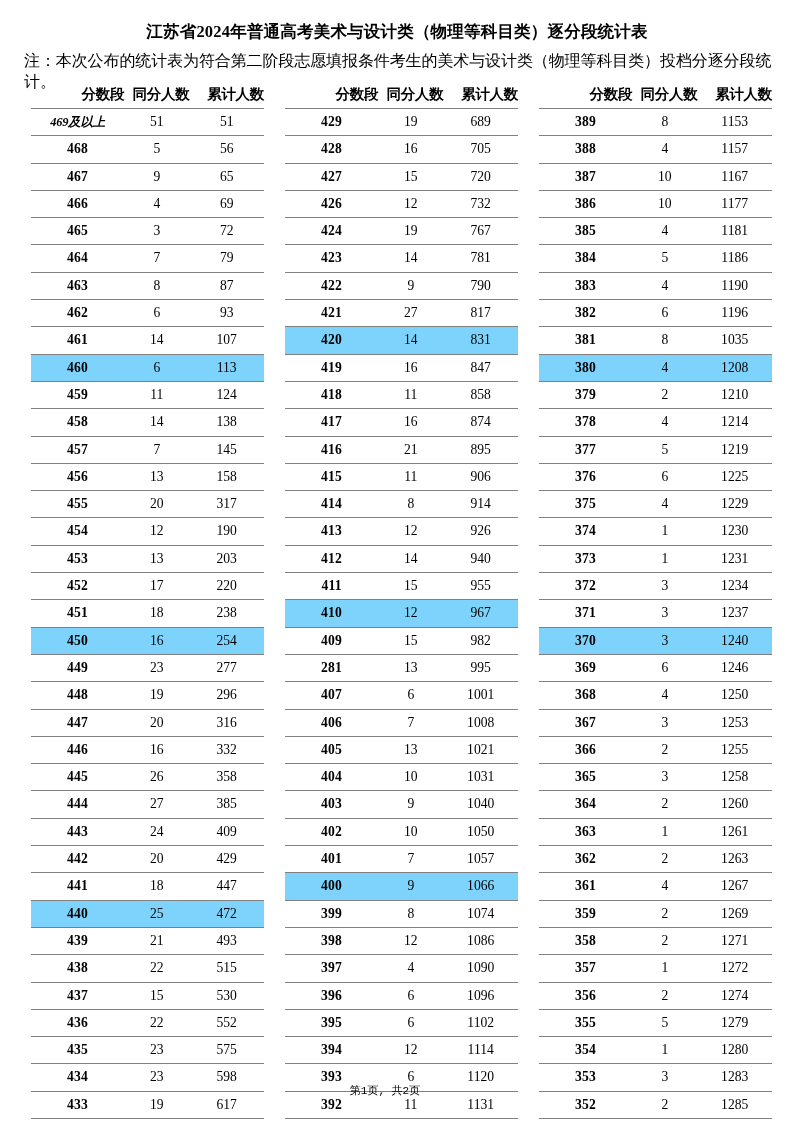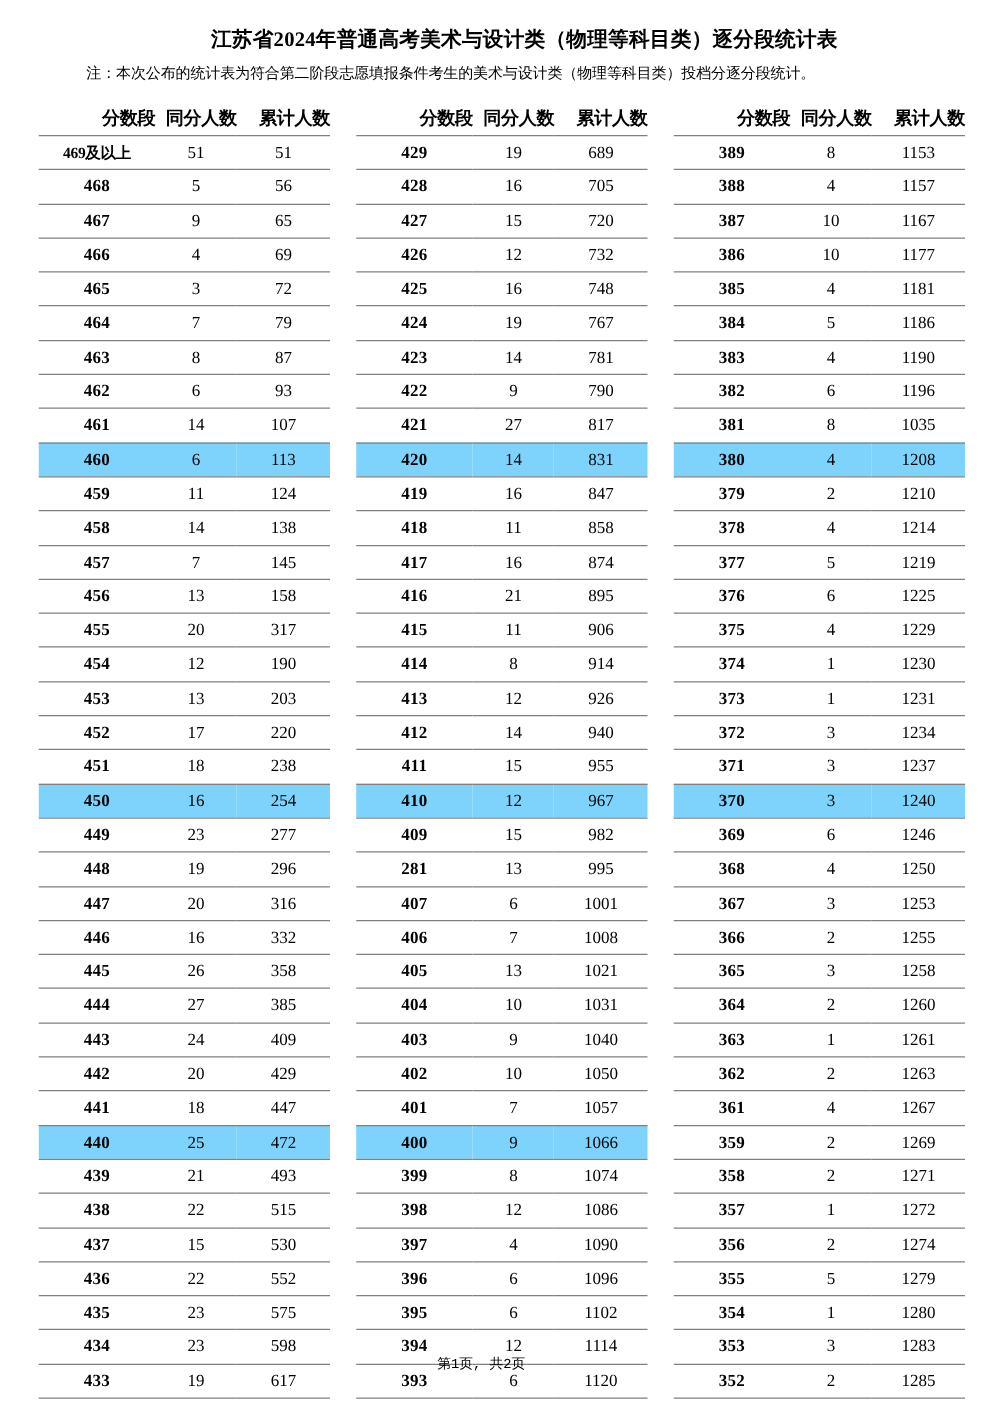--- a/index.html
+++ b/index.html
@@ -15,35 +15,34 @@
     color: #000000;
     position: relative;
     overflow: hidden;
   }
 
   .page {
     width: 794px;
     height: 995px;
     position: relative;
     box-sizing: border-box;
-    padding-left: 45px;
   }
 
   .doc-title {
     text-align: center;
     font-size: 16.5px;
     font-weight: bold;
     letter-spacing: 0.2px;
     padding-top: 22px;
     line-height: 1.2;
     font-family: "Liberation Serif", "DejaVu Serif", serif;
   }
 
   .doc-note {
-    font-size: 12px;
+    font-size: 16px;
     font-weight: normal;
     padding: 10px 0 0 24px;
     line-height: 1.3;
     letter-spacing: -0.1px;
     font-family: Liberation Mono, monospace;
   }
 
   .columns {
     position: absolute;
     top: 84px;
@@ -97,20 +96,21 @@
   }
 
   table.seg tbody td.score {
     font-weight: bold;
     font-size: 13.6px;
     letter-spacing: 0.2px;
   }
   table.seg tbody td.score.wide {
     font-size: 12.4px;
     letter-spacing: -0.2px;
+    font-style: italic;
   }
 
   table.seg tbody tr.shaded td {
     background: #7dd3fc;
   }
 
   .footer {
     position: absolute;
     left: 0;
     top: 1083px;
@@ -370,25 +370,20 @@
               <td class="score">427</td>
               <td class="same">15</td>
               <td class="cum">720</td>
             </tr>
             <tr>
               <td class="score">426</td>
               <td class="same">12</td>
               <td class="cum">732</td>
             </tr>
             <tr>
-              <td class="score">425</td>
-              <td class="same">16</td>
-              <td class="cum">748</td>
-            </tr>
-            <tr>
               <td class="score">424</td>
               <td class="same">19</td>
               <td class="cum">767</td>
             </tr>
             <tr>
               <td class="score">423</td>
               <td class="same">14</td>
               <td class="cum">781</td>
             </tr>
             <tr>

